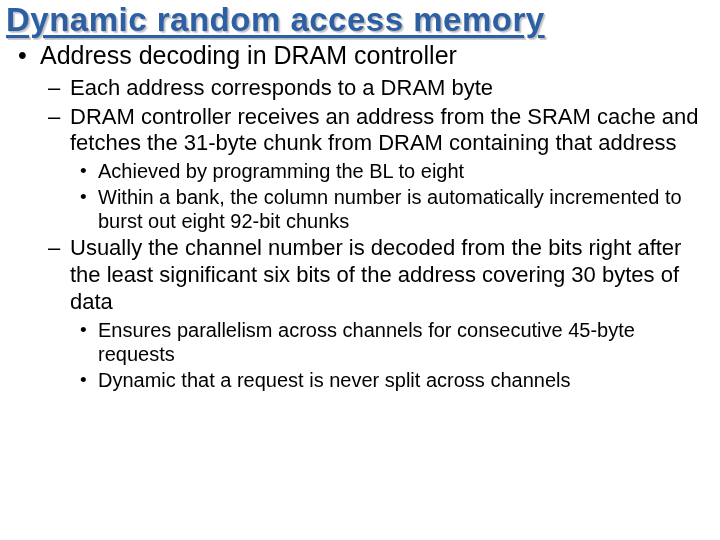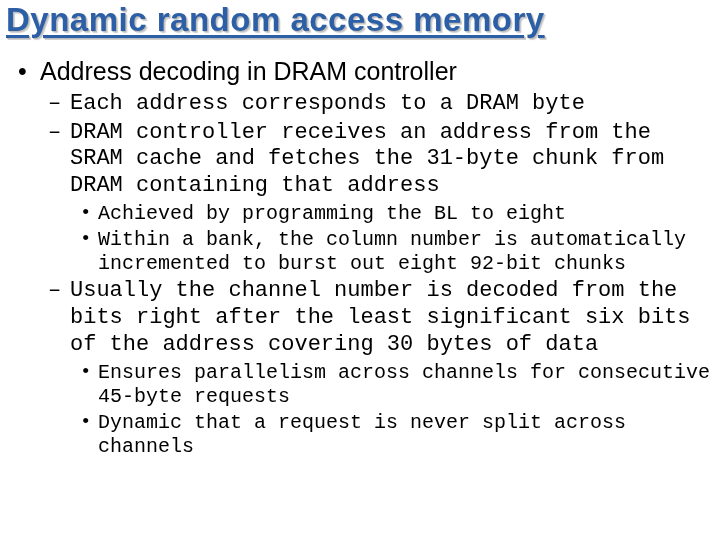--- a/index.html
+++ b/index.html
@@ -29,21 +29,21 @@
     line-height: 1.1;
     margin: 0 0 2px 0;
     text-decoration: underline;
     text-decoration-color: #2c5fa5;
     text-decoration-thickness: 3px;
     text-underline-offset: 4px;
   }
   ul.level1 {
     list-style: none;
     margin: 0;
-    padding: 16px 0 0 34px;
+    padding: 0 0 0 34px;
   }
   ul.level1 > li {
     position: relative;
     font-size: 25px;
     line-height: 1.22;
     margin: 0;
   }
   ul.level1 > li::before {
     content: "•";
     position: absolute;
@@ -54,21 +54,20 @@
   ul.level2 {
     list-style: none;
     margin: 4px 0 0 0;
     padding: 0 0 0 30px;
   }
   ul.level2 > li {
     position: relative;
     font-size: 22px;
     line-height: 1.22;
     margin: 0 0 2px 0;
-    font-family: Liberation Mono, monospace;
   }
   ul.level2 > li::before {
     content: "–";
     position: absolute;
     left: -22px;
     top: 0;
     font-size: 22px;
   }
   ul.level3 {
     list-style: none;

